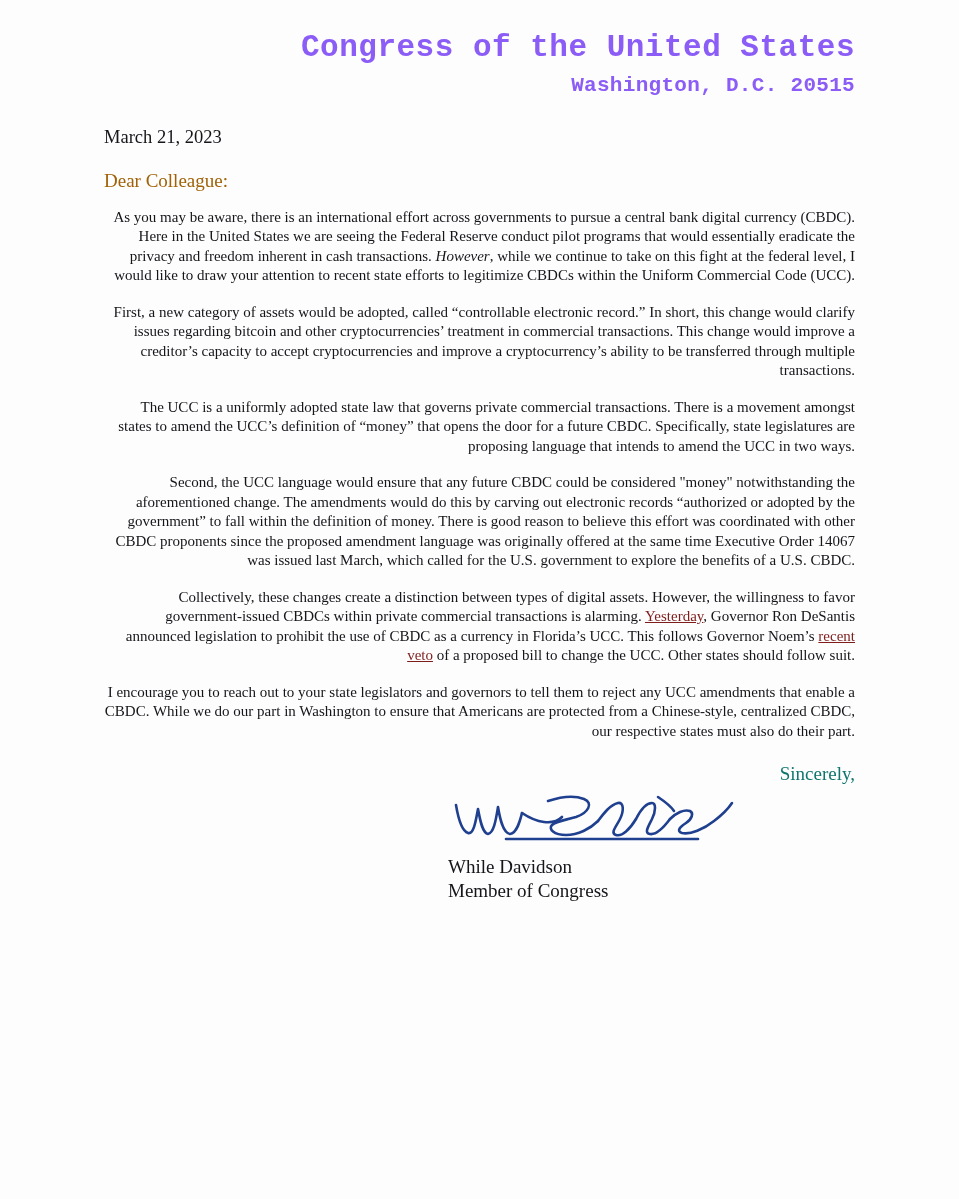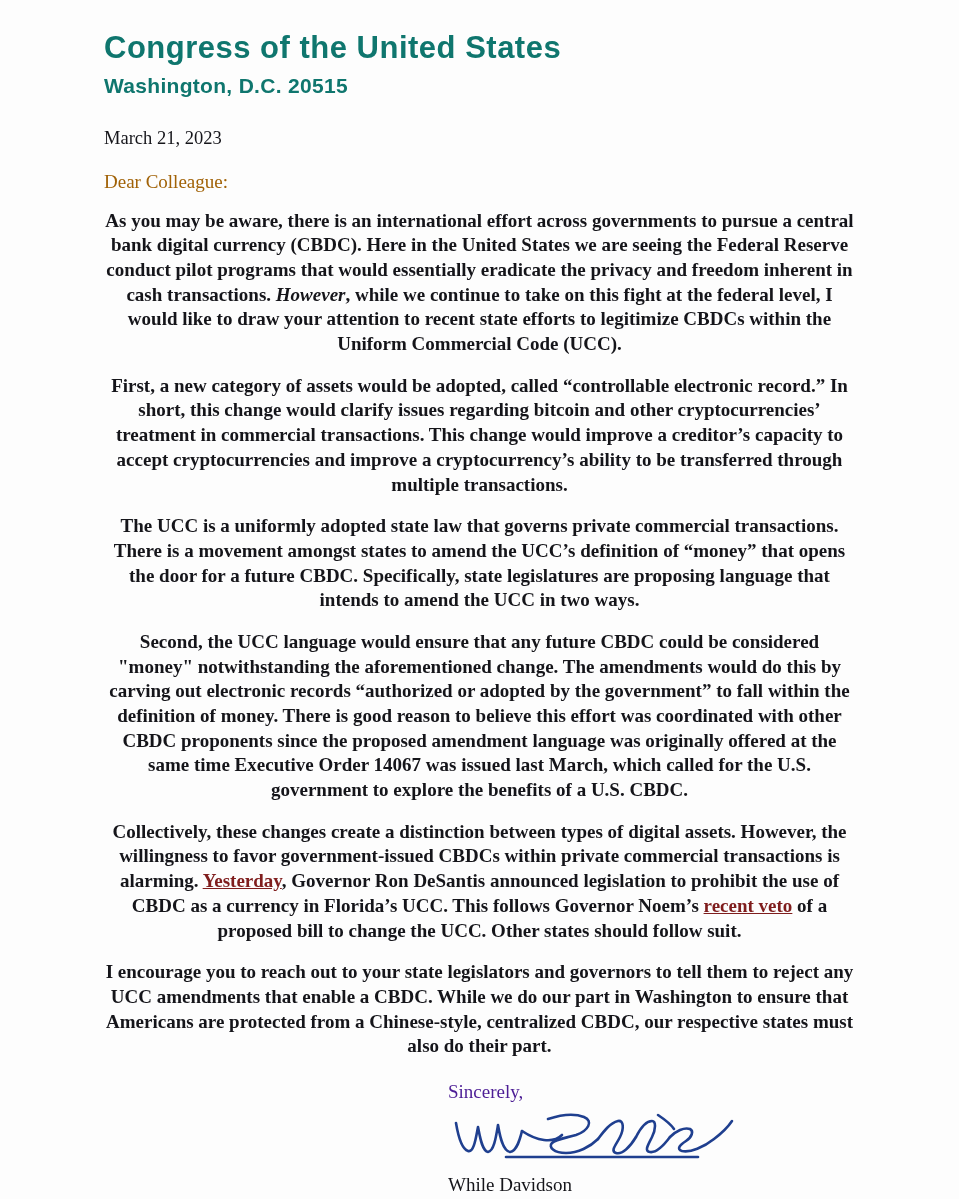--- a/index.html
+++ b/index.html
@@ -16,23 +16,23 @@
   }
   .page {
     position: relative;
     width: 959px;
     height: 1199px;
     background: #fdfdfd;
     box-sizing: border-box;
     padding: 30px 104px 0 104px;
   }
   .letterhead {
-    text-align: left;
-    color: #0f766e;
-    font-family: Liberation Sans, sans-serif;
+    text-align: right;
+    color: #8b5cf6;
+    font-family: Liberation Mono, monospace;
   }
   .letterhead .line1 {
     font-size: 31px;
     font-weight: bold;
     letter-spacing: 0.5px;
     line-height: 1.15;
     font-style: normal;
   }
   .letterhead .line2 {
     font-size: 21px;
@@ -45,37 +45,37 @@
     margin-top: 30px;
     margin-bottom: 22px;
     color: #15151a;
   }
   .salutation {
     font-size: 19px;
     margin-bottom: 16px;
     color: #a16207;
   }
   p.body-par {
-    font-size: 19px;
+    font-size: 15px;
     line-height: 1.30;
     margin: 0 0 17px 0;
-    text-align: center;
+    text-align: right;
     color: #15151a;
-    font-weight: bold;
   }
   .italic { font-style: italic; }
   a.link {
     color: #7f1d1d;
     text-decoration: underline;
   }
   .closing {
     font-size: 19px;
     margin-top: 22px;
     margin-left: 344px;
-    color: #4c1d95;
+    color: #0f766e;
+    text-align: right;
   }
   .signature {
     margin-left: 344px;
     margin-top: 6px;
     height: 58px;
     width: 290px;
     position: relative;
   }
   .signature svg {
     display: block;

